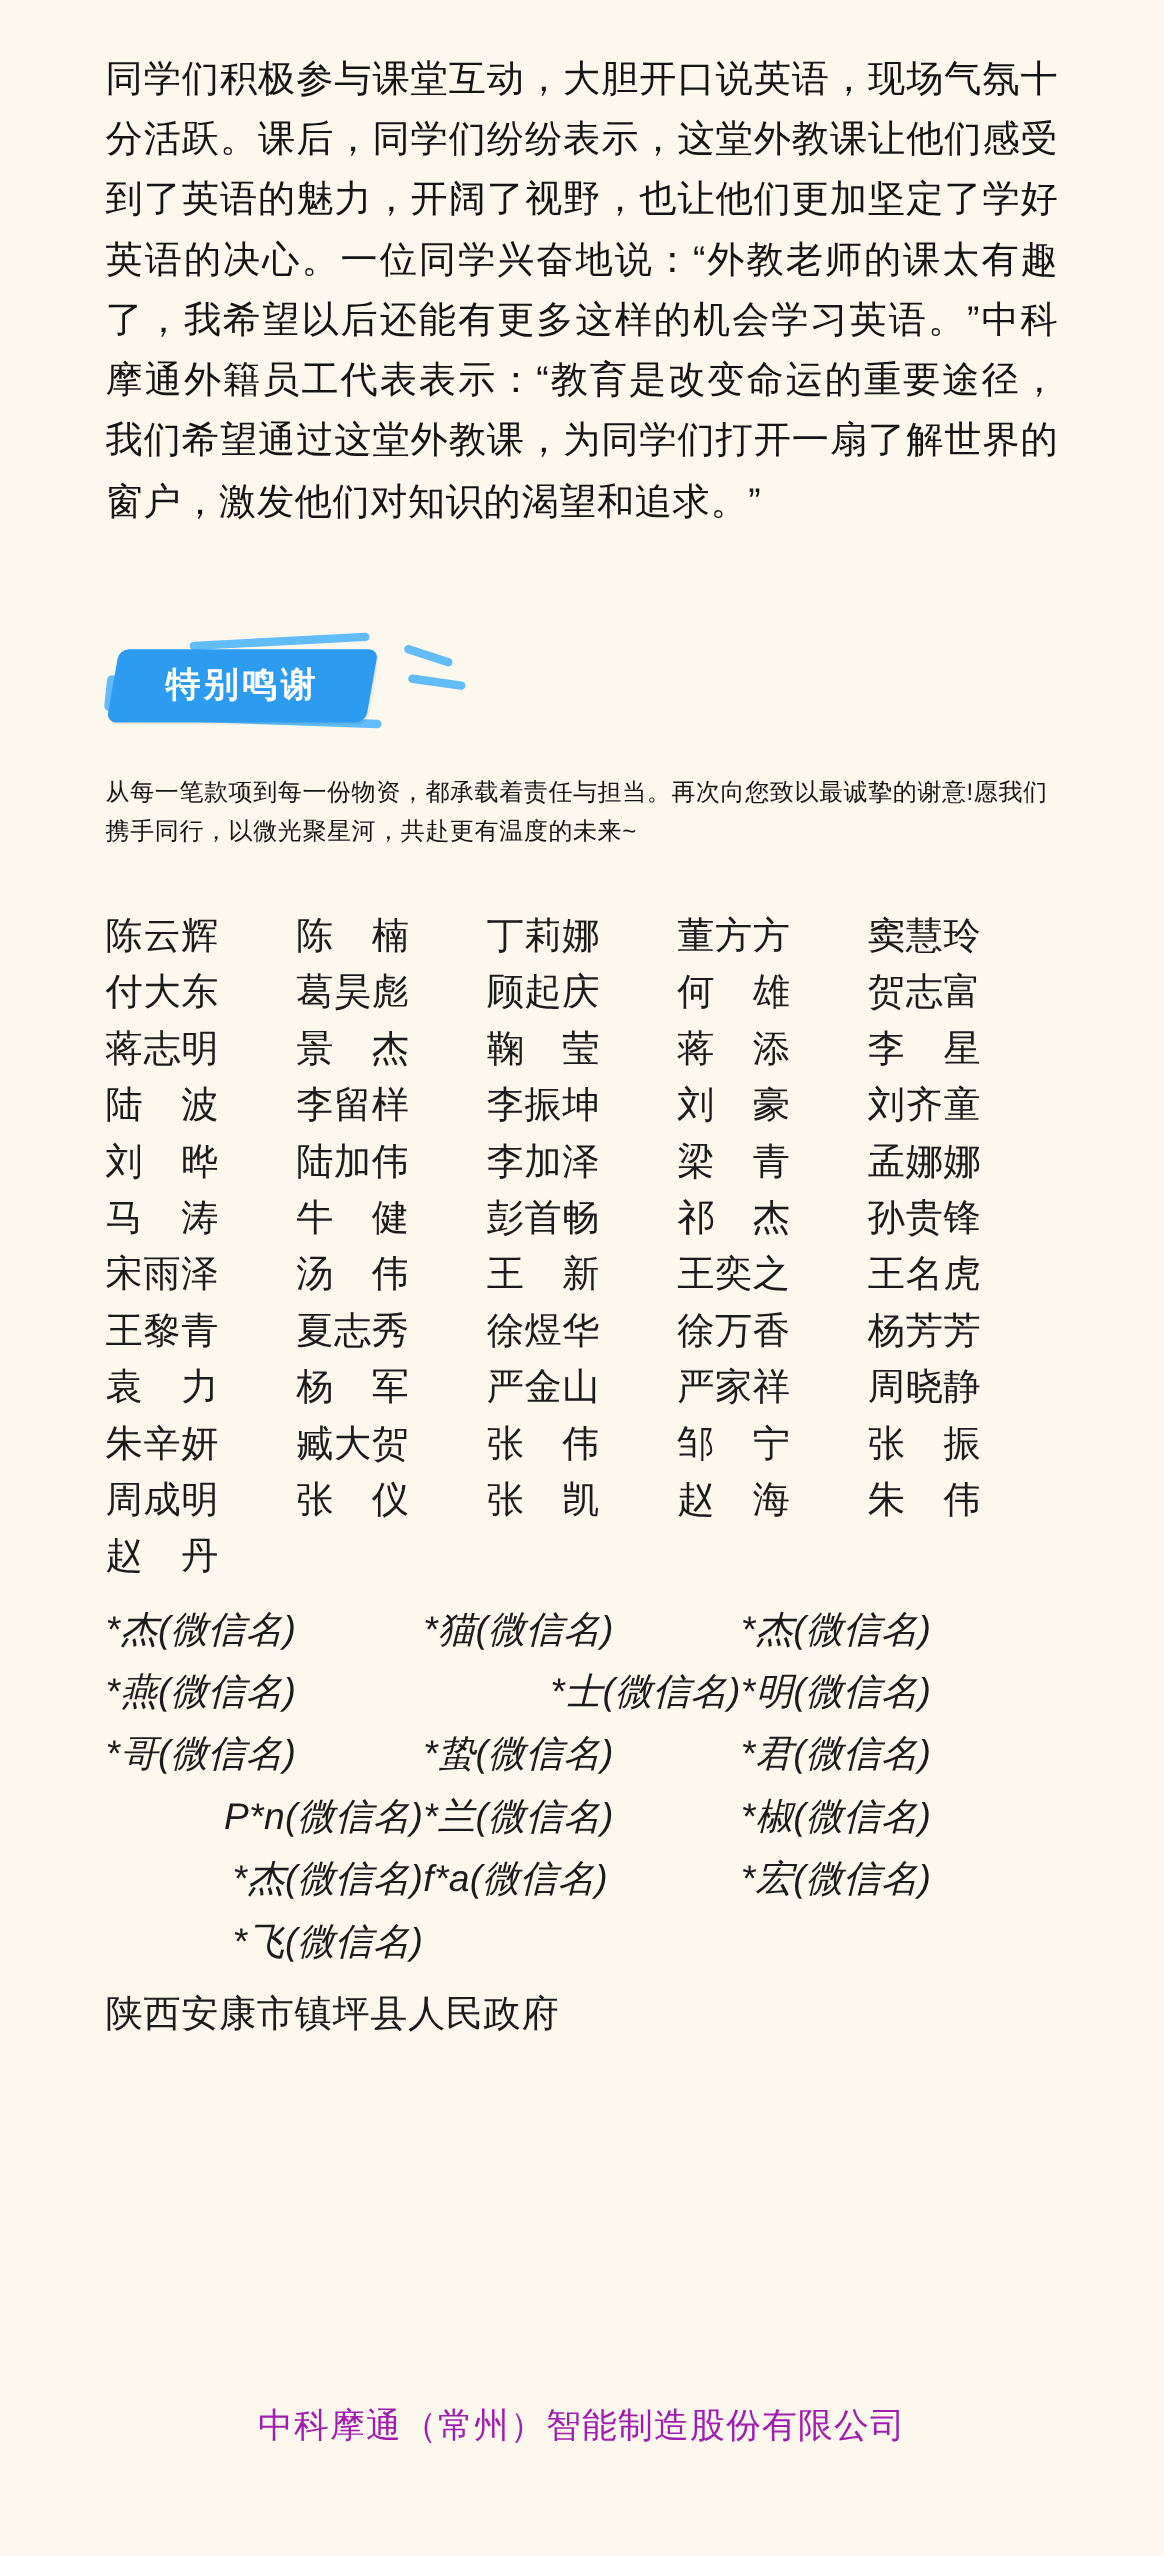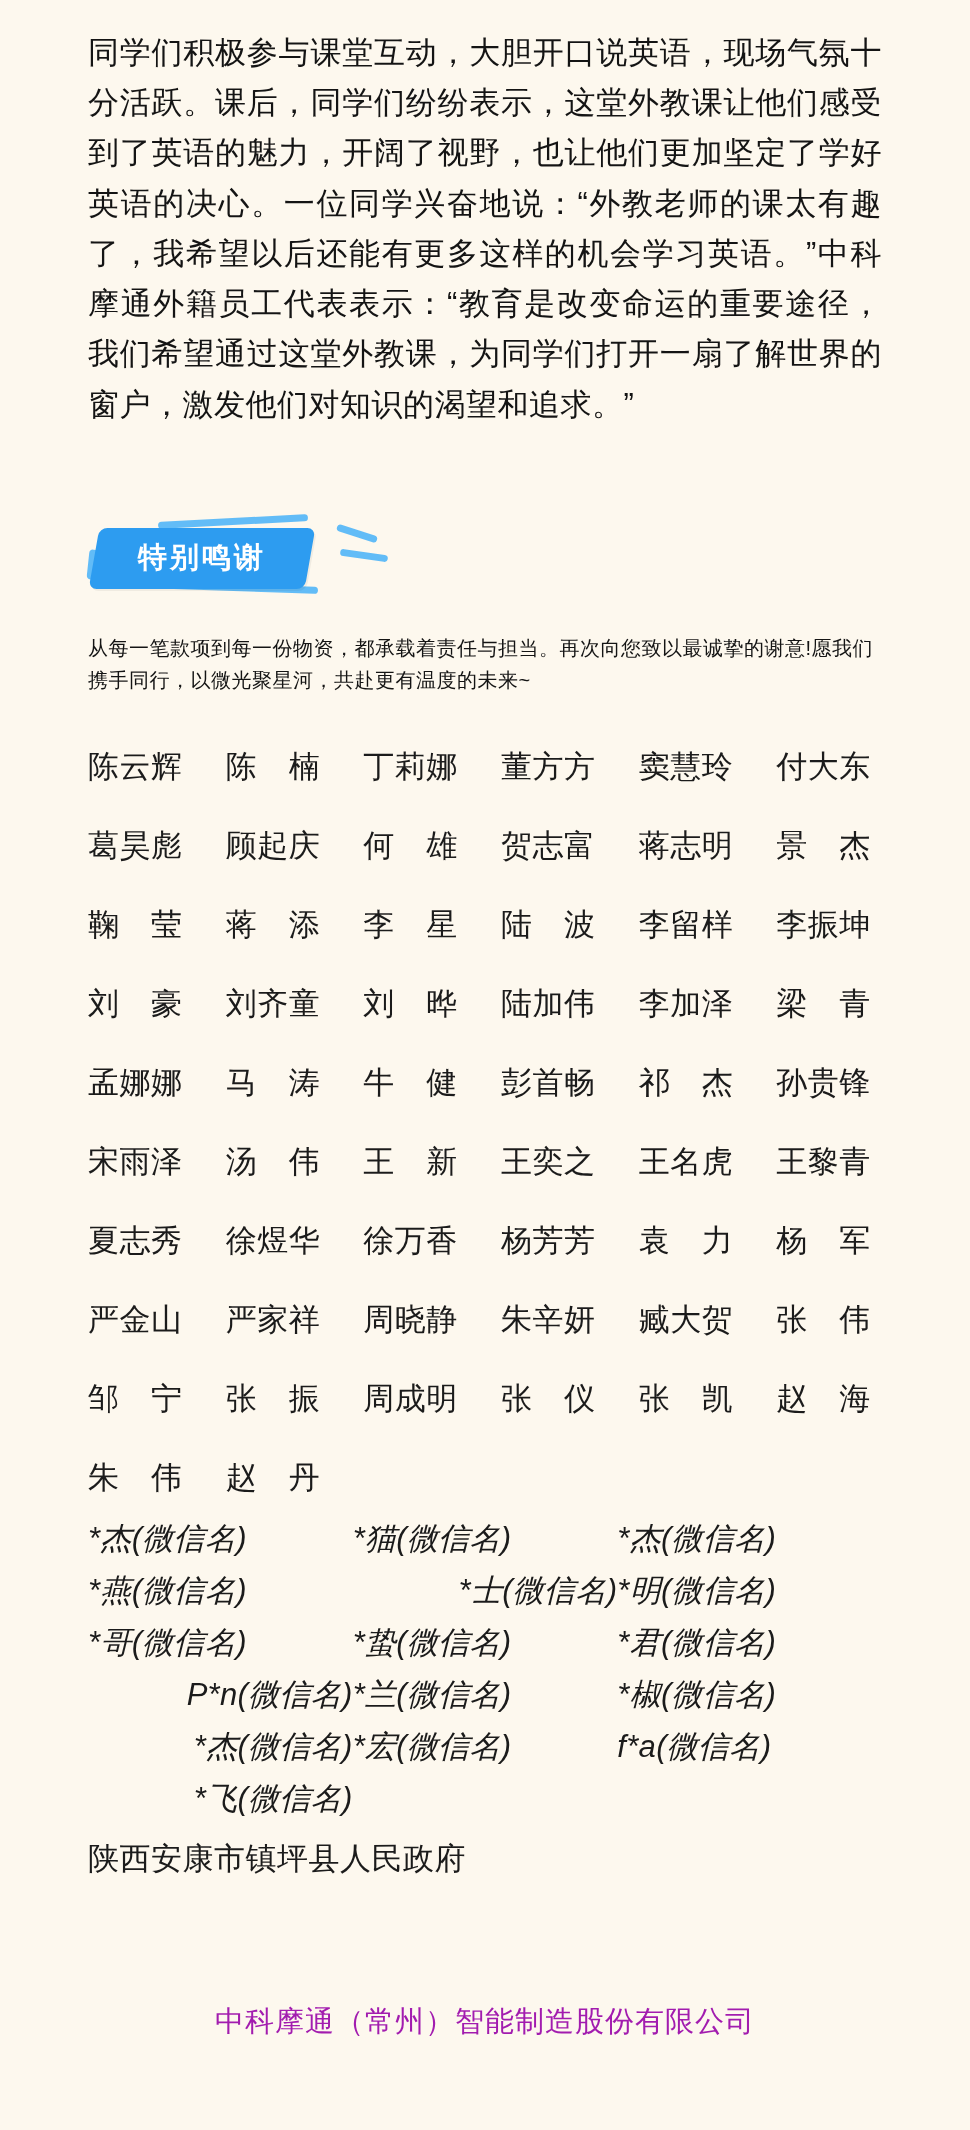--- a/index.html
+++ b/index.html
@@ -12,21 +12,21 @@
     background: #fdf8ee;
     font-family: "Liberation Sans", sans-serif;
     color: #1b1b1b;
     position: relative;
     overflow: hidden;
   }
   .page {
     width: 970px;
     height: 2130px;
     box-sizing: border-box;
-    padding: 0 88px;
+    padding: 13px 88px;
     position: relative;
   }
   .para {
     font-size: 31px;
     line-height: 1.62;
     letter-spacing: 0.5px;
     text-align: justify;
     margin: 0;
     padding-top: 28px;
     color: #141414;
@@ -75,27 +75,26 @@
   .bs5 { left: 60px; top: 62px; width: 170px; height: 7px; transform: rotate(2deg); }
   .thanks-text {
     font-size: 20px;
     line-height: 1.62;
     letter-spacing: 0.5px;
     margin: 0 0 46px 0;
     color: #141414;
   }
   .names-grid {
     display: grid;
-    grid-template-columns: repeat(6, 1fr);
+    grid-template-columns: repeat(5, 1fr);
     column-gap: 0px;
     row-gap: 0px;
     font-size: 31px;
     line-height: 47px;
     letter-spacing: 0.5px;
-    gap: 32px;
   }
   .names-grid .cell {
     white-space: nowrap;
   }
   .wechat-grid {
     display: grid;
     grid-template-columns: repeat(3, 1fr);
     font-size: 31px;
     line-height: 52px;
     letter-spacing: 0.3px;
@@ -210,22 +209,22 @@
       <div class="cell c2">*燕(微信名)</div>
       <div class="cell c3">*士(微信名)</div>
       <div class="cell c1">*明(微信名)</div>
       <div class="cell c2">*哥(微信名)</div>
       <div class="cell c1">*蛰(微信名)</div>
       <div class="cell c2">*君(微信名)</div>
       <div class="cell c3">P*n(微信名)</div>
       <div class="cell c1">*兰(微信名)</div>
       <div class="cell c2">*椒(微信名)</div>
       <div class="cell c3">*杰(微信名)</div>
+      <div class="cell c2">f*a(微信名)</div>
       <div class="cell c1">*宏(微信名)</div>
-      <div class="cell c2">f*a(微信名)</div>
       <div class="cell c3">*飞(微信名)</div>
     </div>
 
   <div class="gov-list" id="org-list">
       <div>陕西安康市镇坪县人民政府</div>
     </div>
 
   <div class="footer">中科摩通（常州）智能制造股份有限公司</div>
 
 </div>

